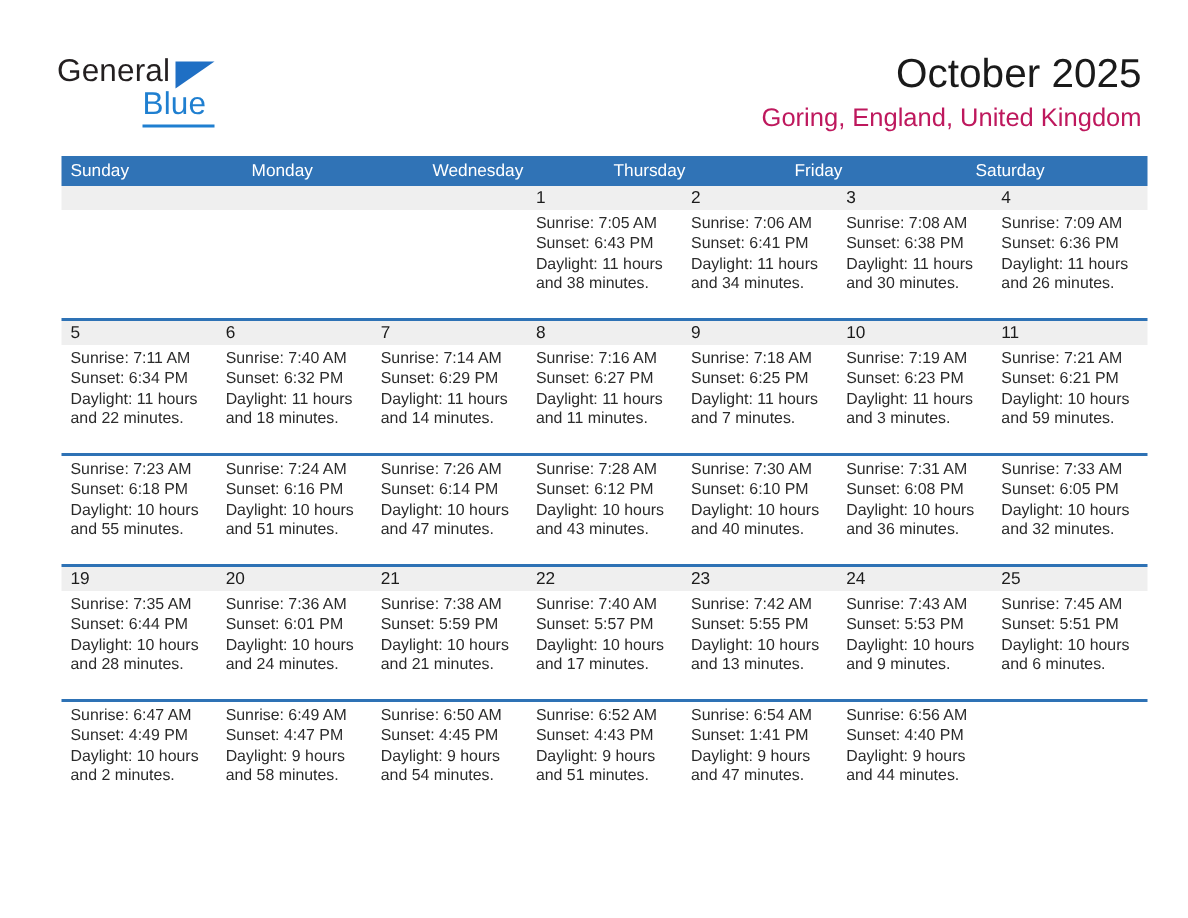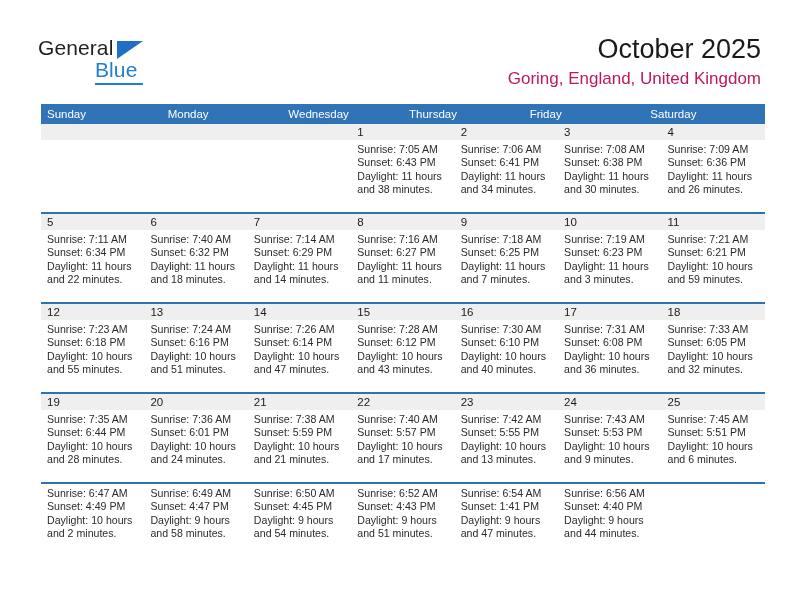--- a/index.html
+++ b/index.html
@@ -305,29 +305,20 @@
         <div class="detail-cell">
           <div class="line">Sunrise: 7:21 AM</div>
           <div class="line">Sunset: 6:21 PM</div>
           <div class="line">Daylight: 10 hours</div>
           <div class="line">and 59 minutes.</div>
         </div>
       </div>
     </div>
 
     <div class="week-row">
-      <div class="numbers-row">
-        <div class="num-cell">12</div>
-        <div class="num-cell">13</div>
-        <div class="num-cell">14</div>
-        <div class="num-cell">15</div>
-        <div class="num-cell">16</div>
-        <div class="num-cell">17</div>
-        <div class="num-cell">18</div>
-      </div>
       <div class="details-row">
         <div class="detail-cell">
           <div class="line">Sunrise: 7:23 AM</div>
           <div class="line">Sunset: 6:18 PM</div>
           <div class="line">Daylight: 10 hours</div>
           <div class="line">and 55 minutes.</div>
         </div>
         <div class="detail-cell">
           <div class="line">Sunrise: 7:24 AM</div>
           <div class="line">Sunset: 6:16 PM</div>

